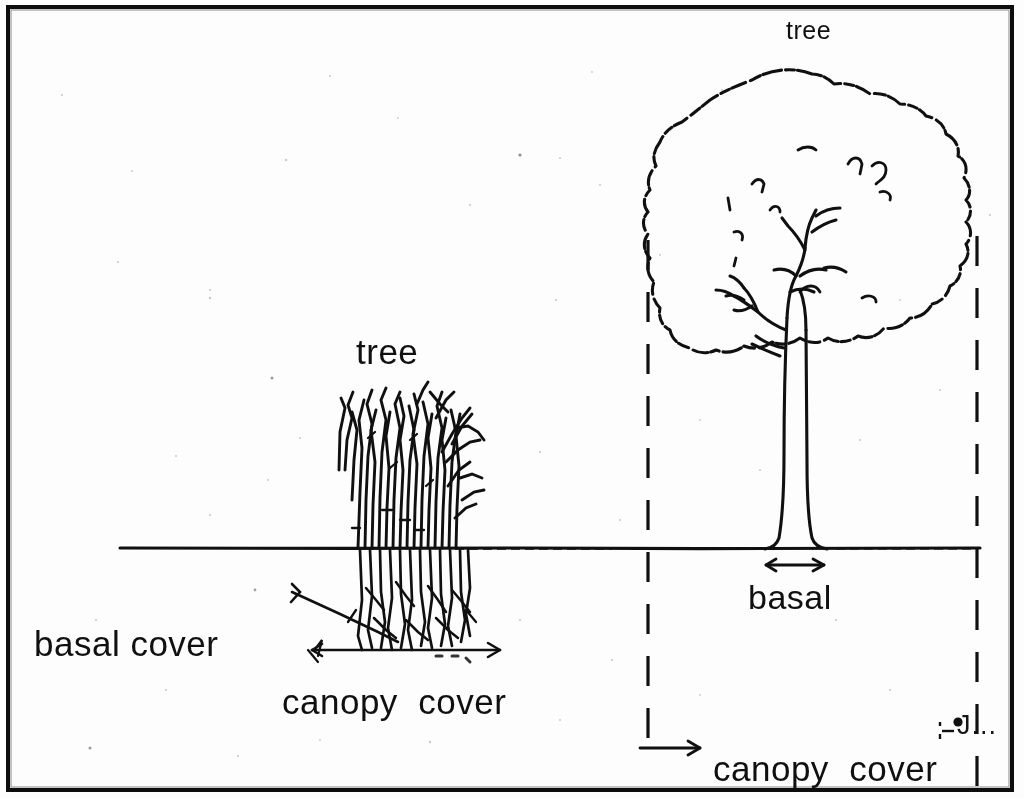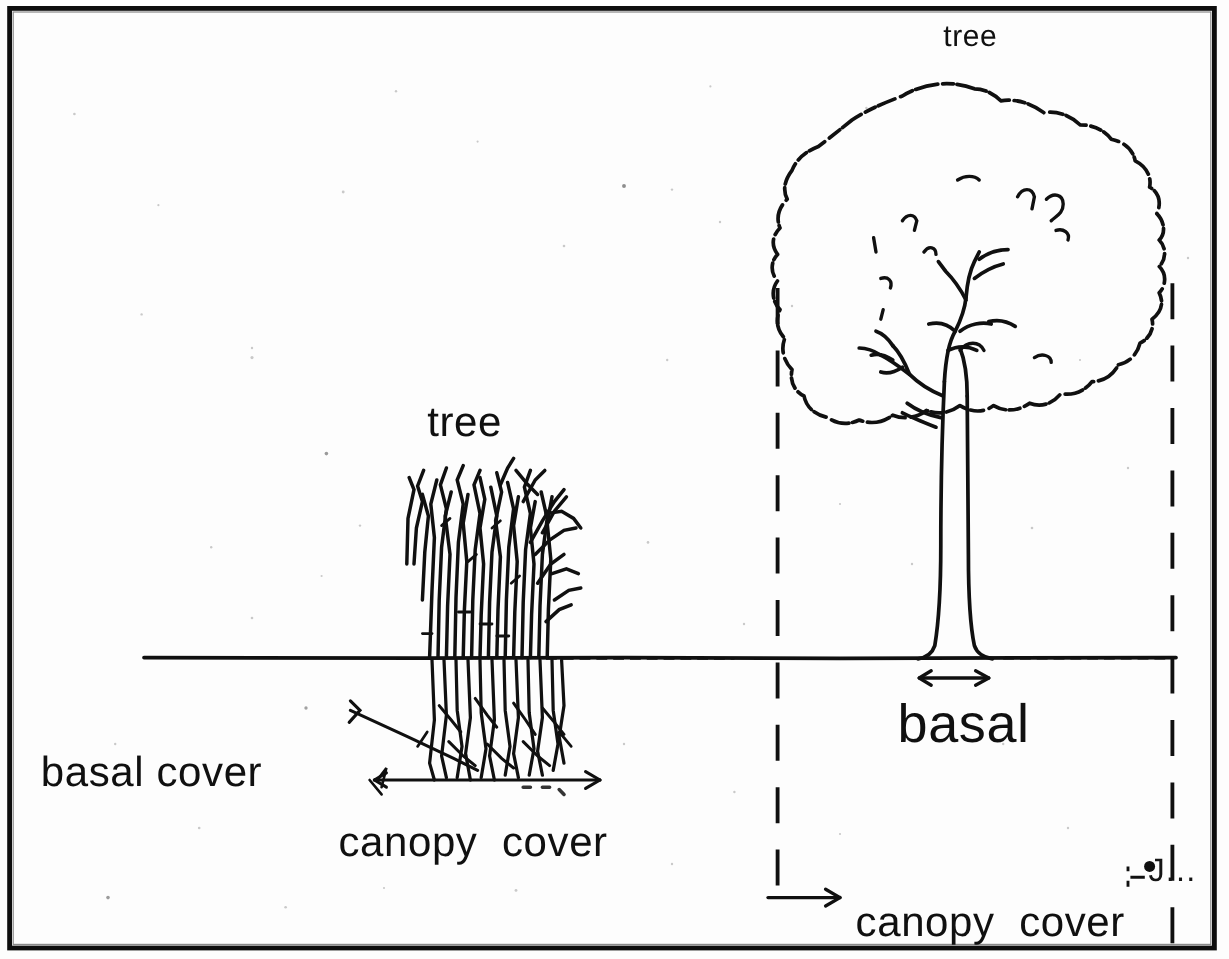--- a/index.html
+++ b/index.html
@@ -29,21 +29,21 @@
     color: #101010;
     font-family: "Liberation Sans", sans-serif;
     white-space: pre;
     line-height: 1;
     -webkit-font-smoothing: none;
   }
   #label-tree   { left: 786px; top: 18px;  font-size: 25px; letter-spacing: 0.5px; }
   #label-herb   { left: 356px; top: 334px; font-size: 35px; letter-spacing: 0.5px; }
   #label-basal-cover { left: 34px;  top: 578px; font-size: 35px; letter-spacing: 0.5px; margin-top: 48px; }
   #label-canopy-cover-herb { left: 282px; top: 684px; font-size: 35px; letter-spacing: 0.5px; }
-  #label-basal-tree { left: 748px; top: 580px; font-size: 45px; letter-spacing: 0.5px; }
+  #label-basal-tree { left: 748px; top: 580px; font-size: 34px; letter-spacing: 0.5px; }
   #label-canopy-cover-tree { left: 713px; top: 751px; font-size: 35px; letter-spacing: 0.5px; }
   #label-stray-mark { left: 957px; top: 712px; font-size: 27px; letter-spacing: 1px; color: #151515; }
 </style>
 </head>
 <body>
 
 <div id="page">
 
   <svg id="diagram" viewBox="0 0 1024 799" xmlns="http://www.w3.org/2000/svg">
 

